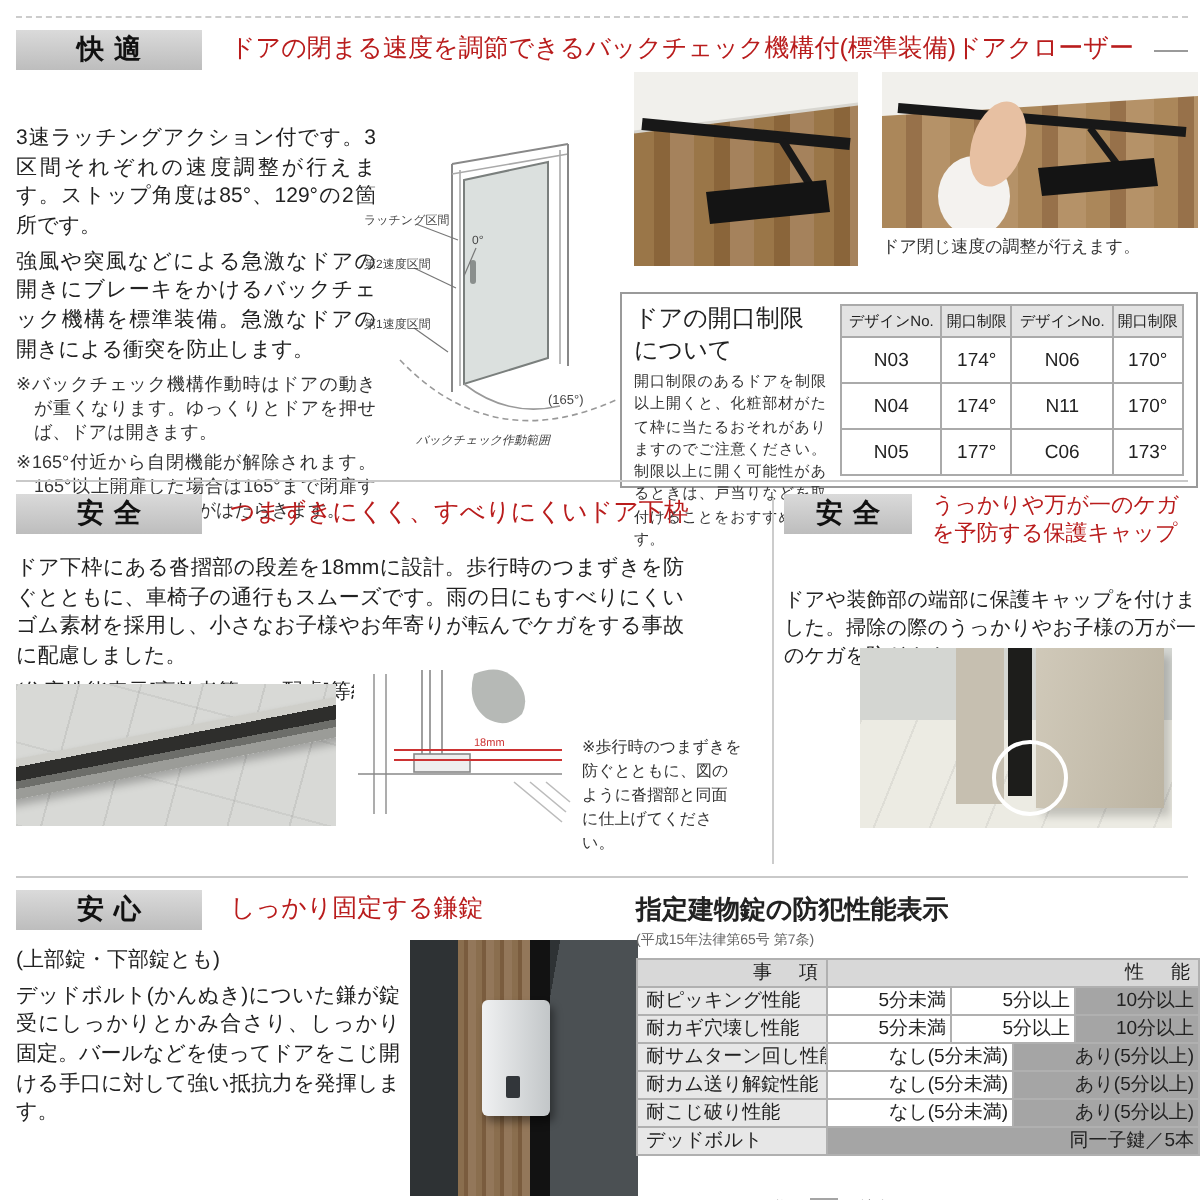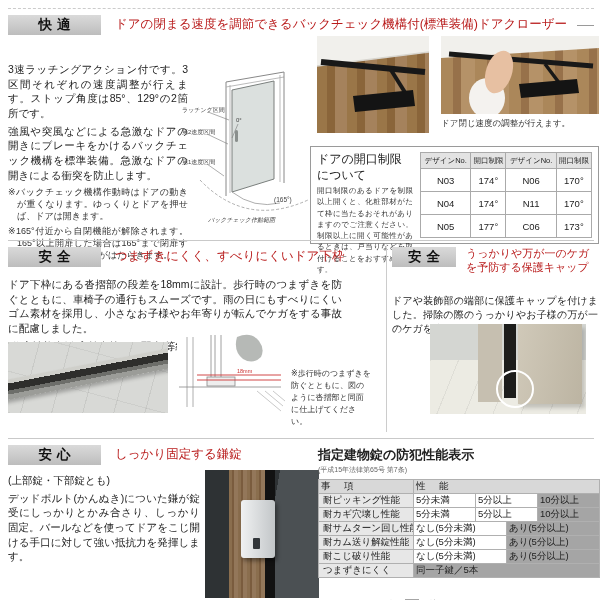--- a/index.html
+++ b/index.html
@@ -60,21 +60,21 @@
   table.limit-table{border-collapse:collapse;table-layout:fixed;flex:1;align-self:flex-start;width:170px;}
   table.limit-table th,table.limit-table td{border:1px solid #aaa;text-align:center;overflow:hidden;}
   table.limit-table th{background:#e3e3e3;font-weight:normal;font-size:7.5px;height:13px;}
   table.limit-table td{font-size:9.5px;height:20px;color:#222;}
 
   
   .spec-block{position:absolute;}
   .spec-title{font-size:13px;font-weight:bold;color:#222;margin:0;}
   .spec-sub{font-size:7px;color:#666;margin:1px 0 4px 0;}
   table.sec-table{border-collapse:collapse;table-layout:fixed;width:281px;}
-  table.sec-table td{border:1px solid #b0b0b0;font-size:9.5px;height:13px;text-align:left;
+  table.sec-table td{border:1px solid #b0b0b0;font-size:9.5px;height:13px;text-align:right;
      color:#222;padding:0 2px;overflow:hidden;white-space:nowrap;}
   table.sec-table td.item{background:#e7e7e7;text-align:left;padding-left:4px;}
   table.sec-table tr.head td{background:#d8d8d8;letter-spacing:2px;}
   table.sec-table td.hl{background:#a5a5a5;}
   .spec-foot{font-size:7.5px;color:#555;margin-top:21px;}
   .swatch{display:inline-block;width:14px;height:8px;background:#a5a5a5;vertical-align:-1px;margin:0 3px;}
 
   svg text{font-family:"Liberation Sans","DejaVu Sans",sans-serif;}
 </style>
 </head>
@@ -297,21 +297,21 @@
         <td class="item">耐カム送り解錠性能</td>
         <td colspan="3">なし(5分未満)</td>
         <td colspan="3" class="hl">あり(5分以上)</td>
       </tr>
       <tr>
         <td class="item">耐こじ破り性能</td>
         <td colspan="3">なし(5分未満)</td>
         <td colspan="3" class="hl">あり(5分以上)</td>
       </tr>
       <tr>
-        <td class="item">つまずきにくく</td>
+        <td class="item">デッドボルト</td>
         <td colspan="6" class="hl">同一子鍵／5本</td>
       </tr>
     </tbody>
       </table>
     <p class="spec-foot"><span>ヴェナート D30の仕様は</span><span class="swatch"></span><span>に該当します。</span></p>
   </div>
 
 </div>
 
 </body></html>

